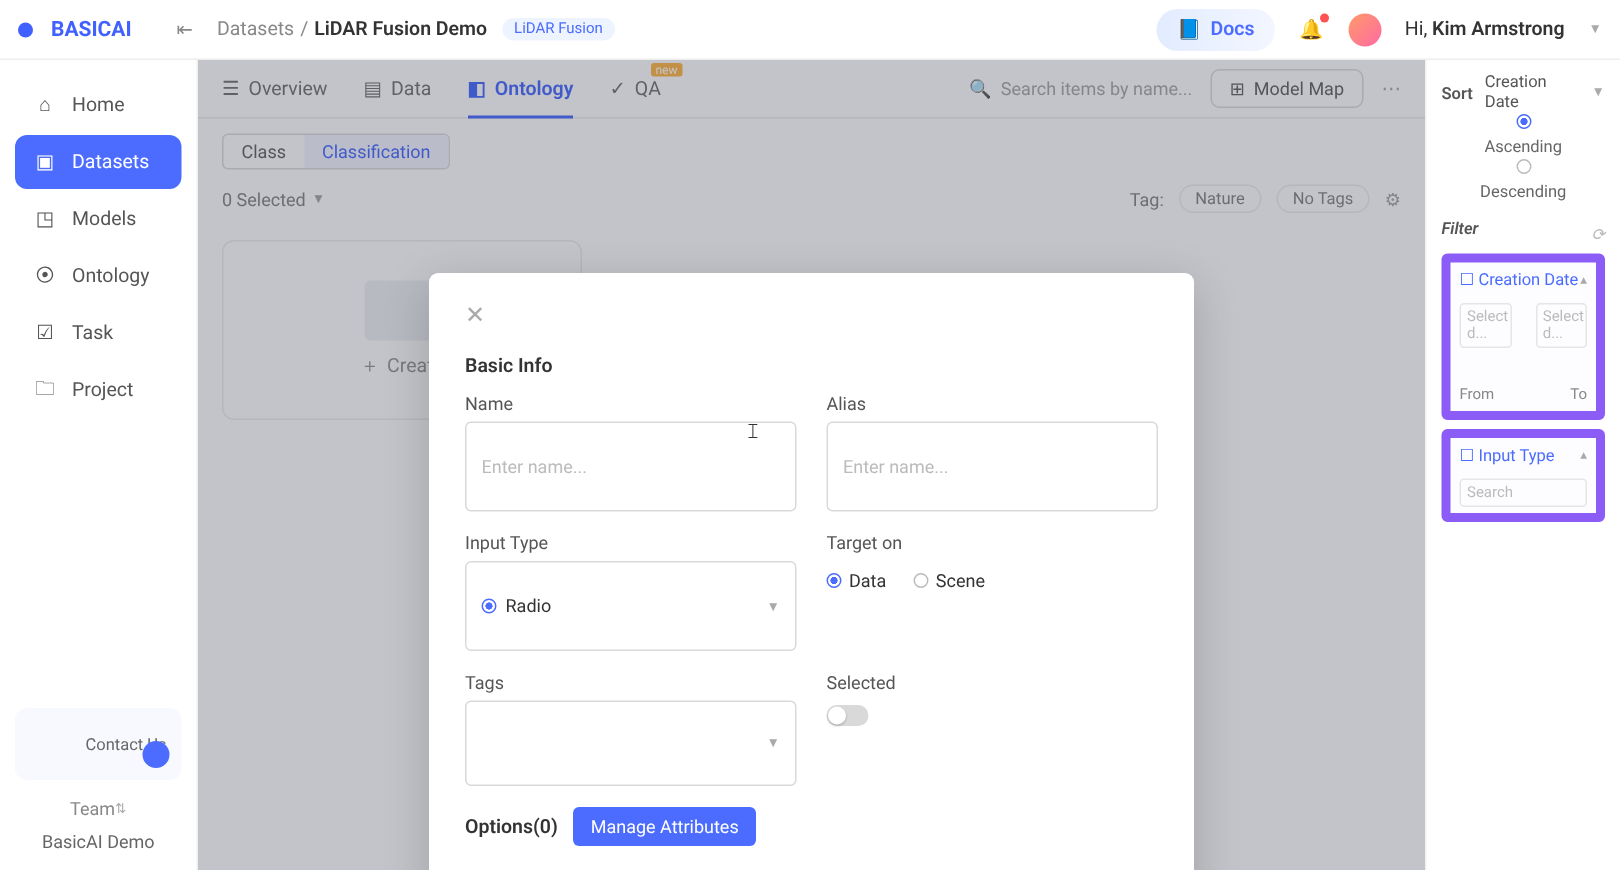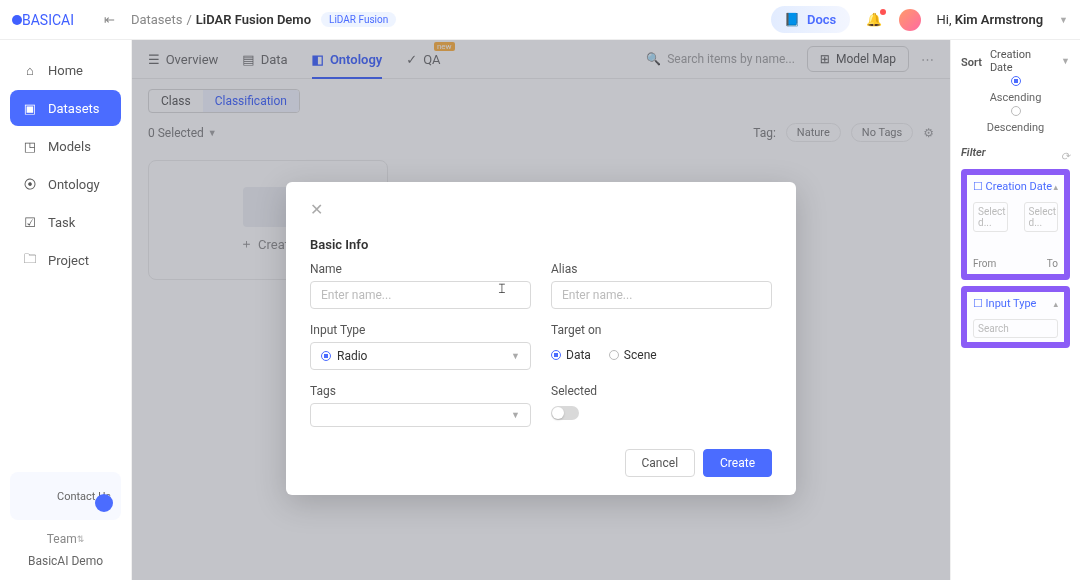--- a/index.html
+++ b/index.html
@@ -1,18 +1,18 @@
 <!DOCTYPE html>
 <html><head>
 <meta charset="utf-8">
 <style>
 *{margin:0;padding:0;box-sizing:border-box;font-family:-apple-system,BlinkMacSystemFont,"Segoe UI",Roboto,sans-serif;}
 body{width:1080px;height:580px;overflow:hidden;background:#fff;color:#333;font-size:13px;position:relative;}
 .topbar{height:40px;display:flex;align-items:center;padding:0 12px;border-bottom:1px solid #eee;}
-.logo{font-weight:400;font-size:14px;color:#4060ff;display:flex;align-items:center;gap:0;}
+.logo{font-weight:700;font-size:14px;color:#4060ff;display:flex;align-items:center;gap:12px;}
 .logo .dot{width:10px;height:10px;border-radius:50%;background:#4060ff;display:inline-block;}
 .collapse{margin-left:30px;color:#888;cursor:pointer;}
 .crumb{margin-left:16px;display:flex;align-items:center;gap:4px;}
 .crumb .muted{color:#888;}
 .crumb .strong{font-weight:600;}
 .pill{background:#eef4ff;color:#4b6cff;font-size:10px;padding:2px 8px;border-radius:10px;margin-left:6px;}
 .top-right{margin-left:auto;display:flex;align-items:center;gap:16px;}
 .docs-btn{display:flex;align-items:center;gap:6px;background:linear-gradient(90deg,#e2ecff,#f3f6ff);padding:6px 14px;border-radius:16px;color:#4b6cff;font-weight:600;}
 .bell{position:relative;color:#555;}
 .bell .badge{position:absolute;top:-3px;right:-3px;width:6px;height:6px;border-radius:50%;background:#ff5252;}
@@ -60,21 +60,21 @@
 
 .overlay{position:absolute;inset:0;background:rgba(40,44,60,0.28);display:flex;align-items:flex-start;justify-content:center;padding-top:142px;}
 .modal{width:510px;background:#fff;border-radius:6px;box-shadow:0 8px 32px rgba(0,0,0,0.18);padding:18px 24px;}
 .m-head{display:flex;align-items:center;justify-content:space-between;margin-bottom:18px;}
 .m-title{font-weight:600;font-size:14px;}
 .close-x{color:#aaa;cursor:pointer;font-size:16px;}
 .sect-title{font-weight:600;margin:4px 0 10px;font-size:13px;}
 .form-row{display:flex;gap:20px;margin-bottom:14px;}
 .form-col{flex:1;}
 .flabel{font-size:12px;color:#555;margin-bottom:5px;display:block;}
-.finput,.fselect{width:100%;border:1px solid #d9d9d9;border-radius:4px;padding:6px 10px;font-size:12px;color:#333;background:#fff;}
+.finput,.fselect{width:100%;border:1px solid #d9d9d9;border-radius:4px;padding:22px 10px;font-size:12px;color:#333;background:#fff;}
 .finput::placeholder{color:#bbb;}
 .fselect{display:flex;align-items:center;justify-content:space-between;cursor:pointer;}
 .radio-group{display:flex;gap:18px;align-items:center;padding-top:6px;}
 .radio-item{display:flex;align-items:center;gap:5px;font-size:12px;}
 .switch{width:28px;height:14px;border-radius:8px;background:#d9d9d9;position:relative;margin-top:8px;}
 .switch::after{content:"";position:absolute;width:12px;height:12px;border-radius:50%;background:#fff;left:1px;top:1px;box-shadow:0 1px 2px rgba(0,0,0,0.2);}
 .opts-row{display:flex;align-items:center;gap:10px;margin-top:6px;}
 .opts-title{font-weight:600;font-size:13px;}
 .manage-btn{background:#4b6cff;color:#fff;border:none;border-radius:4px;padding:6px 12px;font-size:12px;cursor:pointer;}
 .m-foot{display:flex;justify-content:flex-end;gap:8px;margin-top:22px;}
@@ -253,20 +253,24 @@
             <div class="fselect">
                 <span></span>
                 <span class="chev">▼</span>
               </div>
           </div>
           <div class="form-col">
             <label class="flabel">Selected</label>
             <div class="switch"></div>
           </div>
         </div>
+        <div class="opts-row">
+          <span class="opts-title">Options(0)</span>
+          <button class="manage-btn">Manage Attributes</button>
+        </div>
         <div class="m-foot">
           <button class="btn btn-cancel">Cancel</button>
           <button class="btn btn-primary">Create</button>
         </div>
         <span class="cursor">𝙸</span>
       </div>
     </div>
   </div>
 
   <div class="rightpanel">

